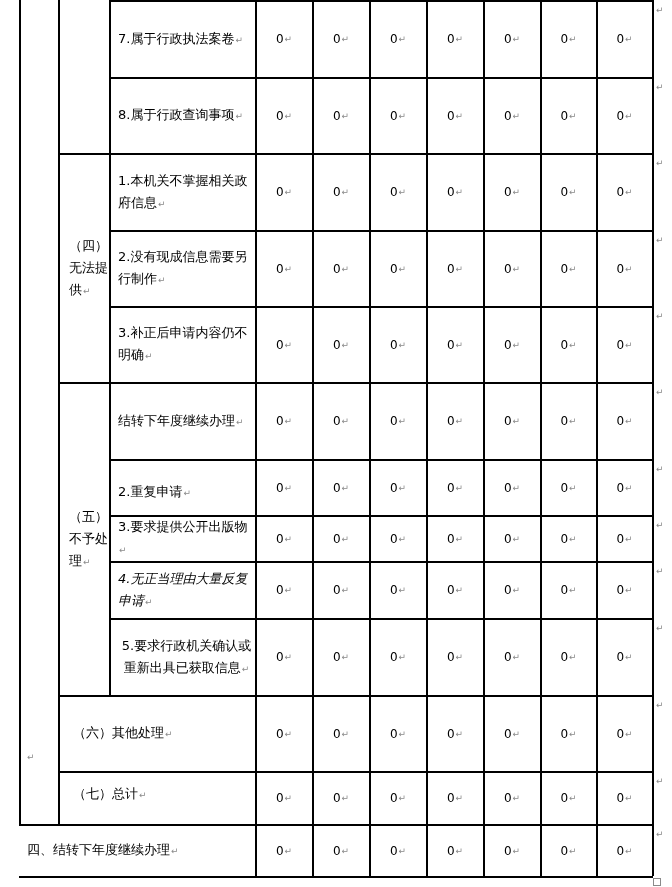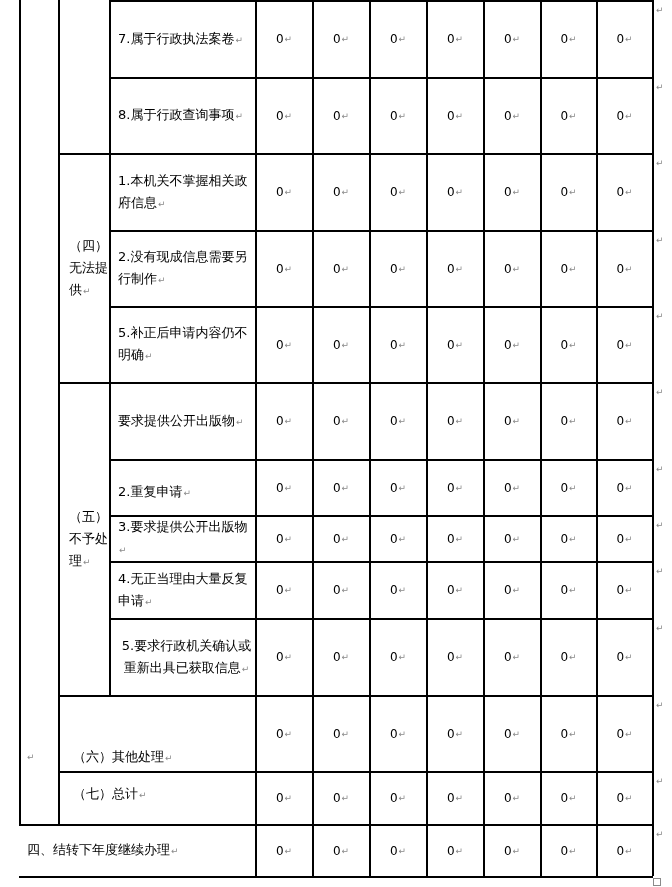--- a/index.html
+++ b/index.html
@@ -192,21 +192,21 @@
         <span class="mark">↵</span>
       </div>
       <div class="cell num" style="left: 597px; top: 231px; width: 55px; height: 75px;">
         <span>0</span>
         <span class="mark">↵</span>
       </div>
       <span class="rowmark" style="left: 656px; top: 235px;">↵</span>
     </div>
     <div>
       <div class="cell label" style="left: 110px; top: 307px; width: 145px; height: 75px;">
-        <span><span>5.补正后申请内容仍不明确</span><span class="mark">↵</span></span>
+        <span><span>3.补正后申请内容仍不明确</span><span class="mark">↵</span></span>
       </div>
       <div class="cell num" style="left: 256px; top: 307px; width: 56px; height: 75px;">
         <span>0</span>
         <span class="mark">↵</span>
       </div>
       <div class="cell num" style="left: 313px; top: 307px; width: 56px; height: 75px;">
         <span>0</span>
         <span class="mark">↵</span>
       </div>
       <div class="cell num" style="left: 370px; top: 307px; width: 56px; height: 75px;">
@@ -226,21 +226,21 @@
         <span class="mark">↵</span>
       </div>
       <div class="cell num" style="left: 597px; top: 307px; width: 55px; height: 75px;">
         <span>0</span>
         <span class="mark">↵</span>
       </div>
       <span class="rowmark" style="left: 656px; top: 311px;">↵</span>
     </div>
     <div>
       <div class="cell label" style="left: 110px; top: 383px; width: 145px; height: 76px;">
-        <span><span>要求提供公开出版物</span><span class="mark">↵</span></span>
+        <span><span>结转下年度继续办理</span><span class="mark">↵</span></span>
       </div>
       <div class="cell num" style="left: 256px; top: 383px; width: 56px; height: 76px;">
         <span>0</span>
         <span class="mark">↵</span>
       </div>
       <div class="cell num" style="left: 313px; top: 383px; width: 56px; height: 76px;">
         <span>0</span>
         <span class="mark">↵</span>
       </div>
       <div class="cell num" style="left: 370px; top: 383px; width: 56px; height: 76px;">
@@ -327,21 +327,21 @@
         <span>0</span>
         <span class="mark">↵</span>
       </div>
       <div class="cell num" style="left: 597px; top: 516px; width: 55px; height: 45px;">
         <span>0</span>
         <span class="mark">↵</span>
       </div>
       <span class="rowmark" style="left: 656px; top: 520px;">↵</span>
     </div>
     <div>
-      <div class="cell label" style="left: 110px; top: 562px; width: 145px; height: 56px;">
+      <div class="cell label" style="left: 110px; top: 562px; width: 145px; height: 56px; font-style: italic;">
         <span><span>4.无正当理由大量反复申请</span><span class="mark">↵</span></span>
       </div>
       <div class="cell num" style="left: 256px; top: 562px; width: 56px; height: 56px;">
         <span>0</span>
         <span class="mark">↵</span>
       </div>
       <div class="cell num" style="left: 313px; top: 562px; width: 56px; height: 56px;">
         <span>0</span>
         <span class="mark">↵</span>
       </div>
@@ -395,21 +395,21 @@
         <span>0</span>
         <span class="mark">↵</span>
       </div>
       <div class="cell num" style="left: 597px; top: 619px; width: 55px; height: 76px;">
         <span>0</span>
         <span class="mark">↵</span>
       </div>
       <span class="rowmark" style="left: 656px; top: 623px;">↵</span>
     </div>
     <div>
-      <div class="cell label" style="left: 59px; top: 720px; width: 196px; height: 75px; padding-left: 14px;">
+      <div class="cell label" style="left: 59px; top: 696px; width: 196px; height: 75px; padding-left: 14px;">
         <span><span>（六）其他处理</span><span class="mark">↵</span></span>
       </div>
       <div class="cell num" style="left: 256px; top: 696px; width: 56px; height: 75px;">
         <span>0</span>
         <span class="mark">↵</span>
       </div>
       <div class="cell num" style="left: 313px; top: 696px; width: 56px; height: 75px;">
         <span>0</span>
         <span class="mark">↵</span>
       </div>

